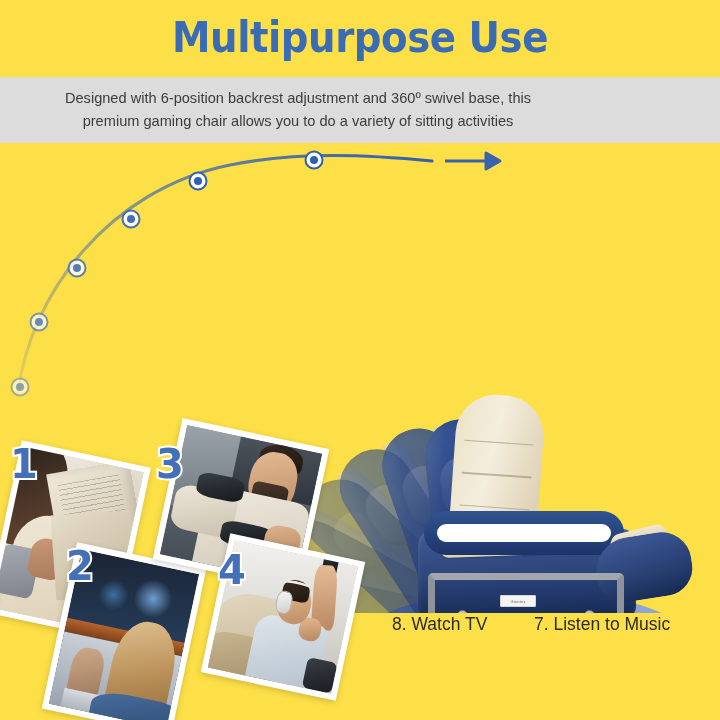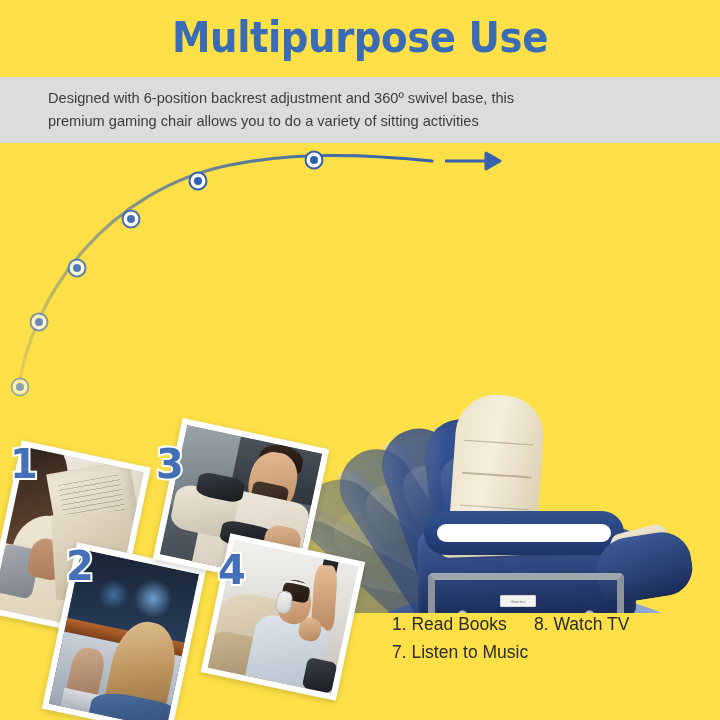--- a/index.html
+++ b/index.html
@@ -32,20 +32,21 @@
     white-space:nowrap;
   }
   .desc-band {
     position:absolute;
     left:0; top:77px; width:720px; height:66px;
     background:#dcdcdc;
   }
   .desc-text {
     position:absolute;
     left:0; top:87px; width:596px;
+    text-align:center;
     font-family:"Liberation Sans", sans-serif;
     font-size:14.6px;
     color:#3c3c3c;
     line-height:1.55;
     padding:0 48px;
   }
 
   
   .stage {
     position:absolute;
@@ -528,18 +529,17 @@
       </div>
     </div>
 
     <span class="pnum" style="left:10px;  top:20px;">1</span>
     <span class="pnum" style="left:66px;  top:122px;">2</span>
     <span class="pnum" style="left:156px; top:20px;">3</span>
     <span class="pnum" style="left:218px; top:126px;">4</span>
   </div>
 
   <div class="acts">
-    <span>1. Read Books</span>
     <span>8. Watch TV</span>
     <span>7. Listen to Music</span>
   </div>
 
 </div>
 
 </body></html>

